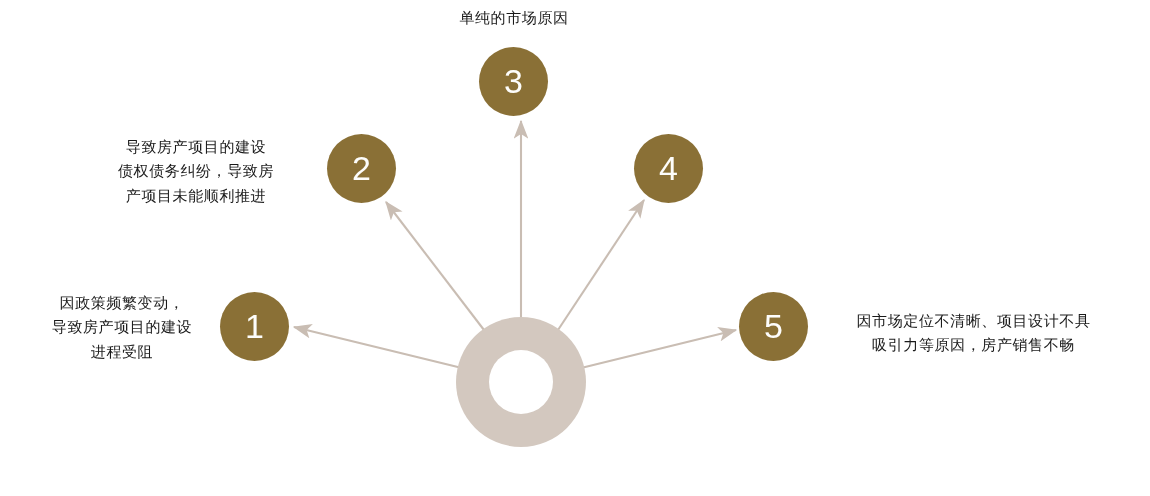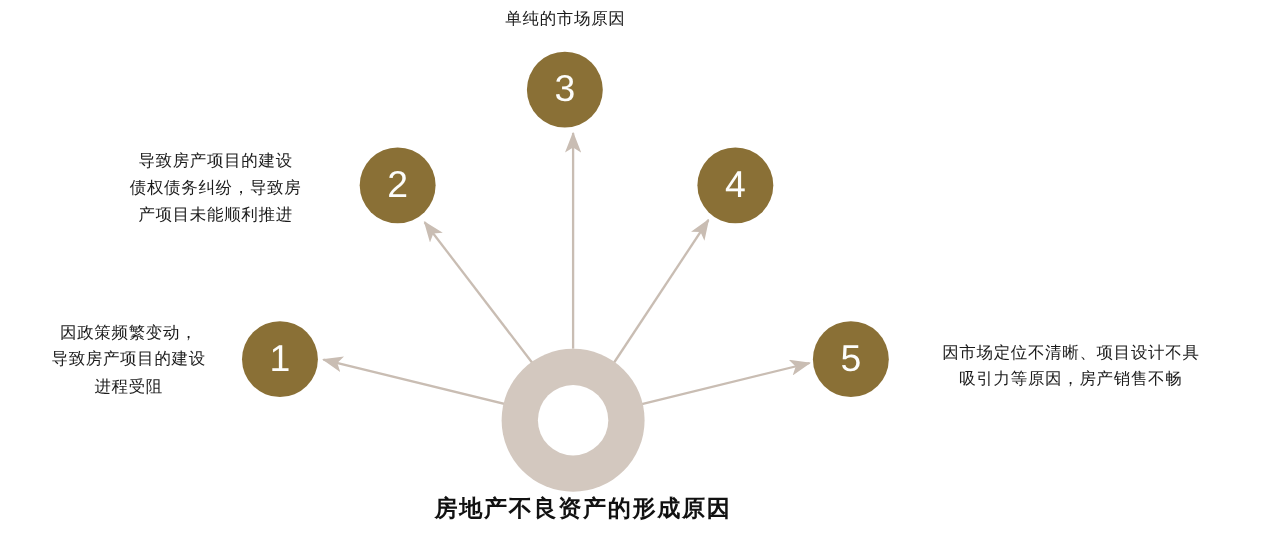--- a/index.html
+++ b/index.html
@@ -117,29 +117,28 @@
   <div class="node-circle" style="left:479px; top:47px; width:69px; height:69px;">
     <span class="node-number">3</span>
   </div>
   <div class="node-circle" style="left:634px; top:134px; width:69px; height:69px;">
     <span class="node-number">4</span>
   </div>
   <div class="node-circle" style="left:739px; top:292px; width:69px; height:69px;">
     <span class="node-number">5</span>
   </div>
 
-  <div class="caption align-center" style="left:12px; top:291px; width:210px;">因政策频繁变动，
+  <div class="caption align-center" style="left:0px; top:291px; width:210px;padding-left:17px;">因政策频繁变动，
 导致房产项目的建设
 进程受阻</div>
 
   <div class="caption align-center" style="left:76px; top:135px; width:240px;">导致房产项目的建设
 债权债务纠纷，导致房
 产项目未能顺利推进</div>
 
   <div class="caption align-center" style="left:403px; top:6px; width:222px;">单纯的市场原因</div>
 
 
   <div class="caption align-center" style="left:811px; top:298px; width:325px;margin-top:11px;">因市场定位不清晰、项目设计不具
 吸引力等原因，房产销售不畅</div>
 
-  <div id="diagram-title">房地产不良资产的形成原因</div>
 
 </div>
 
 </body></html>

